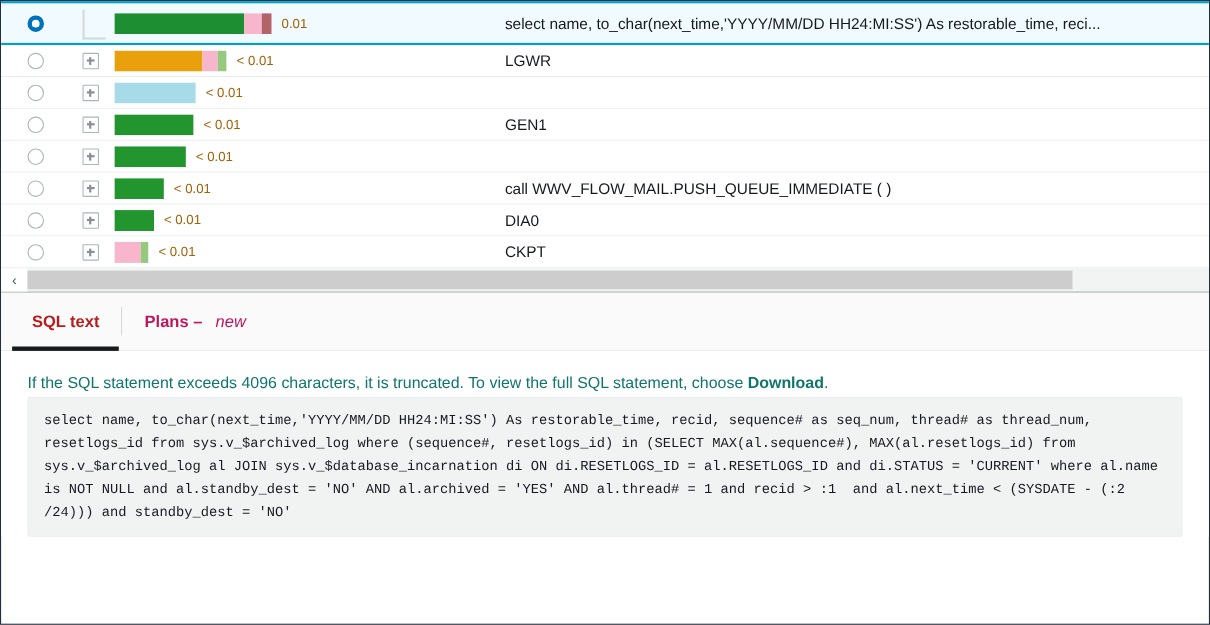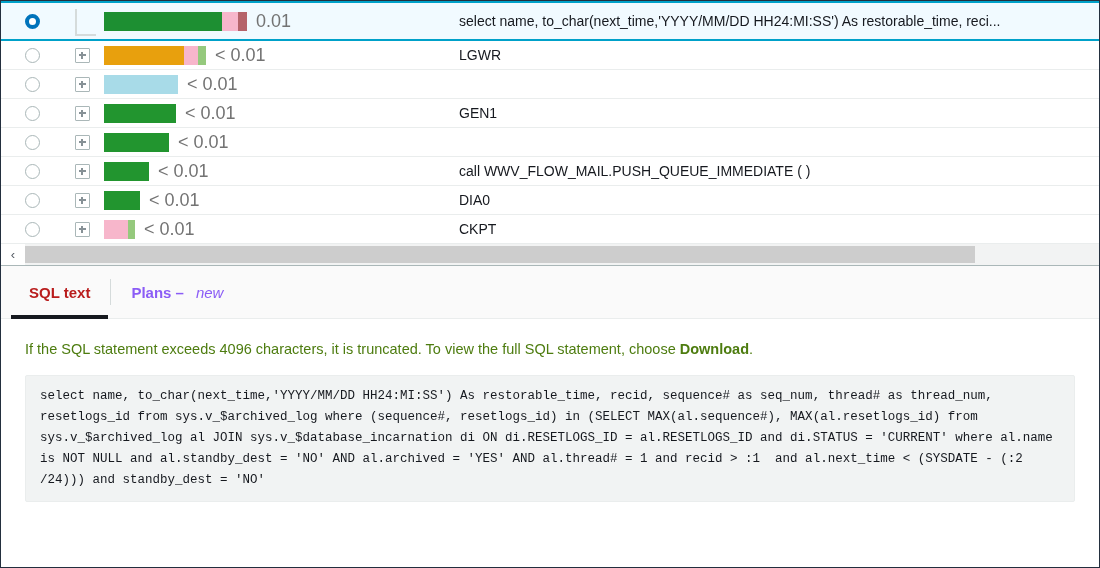--- a/index.html
+++ b/index.html
@@ -109,22 +109,22 @@
     box-sizing: border-box;
   }
   .bar {
     display: flex;
     height: 19px;
     overflow: hidden;
   }
   .bar span { display: block; height: 100%; }
   .bar-value {
     margin-left: 9px;
-    font-size: 18px;
-    color: #737373;
+    font-size: 12px;
+    color: #a16207;
     white-space: nowrap;
   }
   .cell-text {
     flex: 1 1 auto;
     padding-left: 3px;
     overflow: hidden;
     white-space: nowrap;
   }
   .sqllink {
     font-size: 14px;
@@ -177,21 +177,21 @@
     background: #fafafa;
     border-bottom: 1px solid #eaeded;
     padding-left: 8px;
   }
   .tab {
     display: flex;
     align-items: center;
     padding: 0 20px;
     font-size: 15px;
     font-weight: bold;
-    color: #8b5cf6;
+    color: #be185d;
     position: relative;
     cursor: pointer;
   }
   .tab.active {
     color: #b91c1c;
   }
   .tab.active::after {
     content: "";
     position: absolute;
     left: 2px; right: 2px; bottom: -1px;
@@ -209,22 +209,22 @@
     margin-left: 12px;
   }
 
   
   .panel-body {
     padding: 22px 24px 0 24px;
     background: #ffffff;
   }
   .info-line {
     font-size: 14.5px;
-    color: #4d7c0f;
-    margin-bottom: 18px;
+    color: #0f766e;
+    margin-bottom: 4px;
   }
   .info-line b { font-weight: bold; }
   .sqlbox {
     background: #f1f3f3;
     border: 1px solid #eaeded;
     border-radius: 2px;
     padding: 10px 14px;
     font-family: "Liberation Mono", monospace;
     font-size: 12.5px;
     line-height: 21px;

